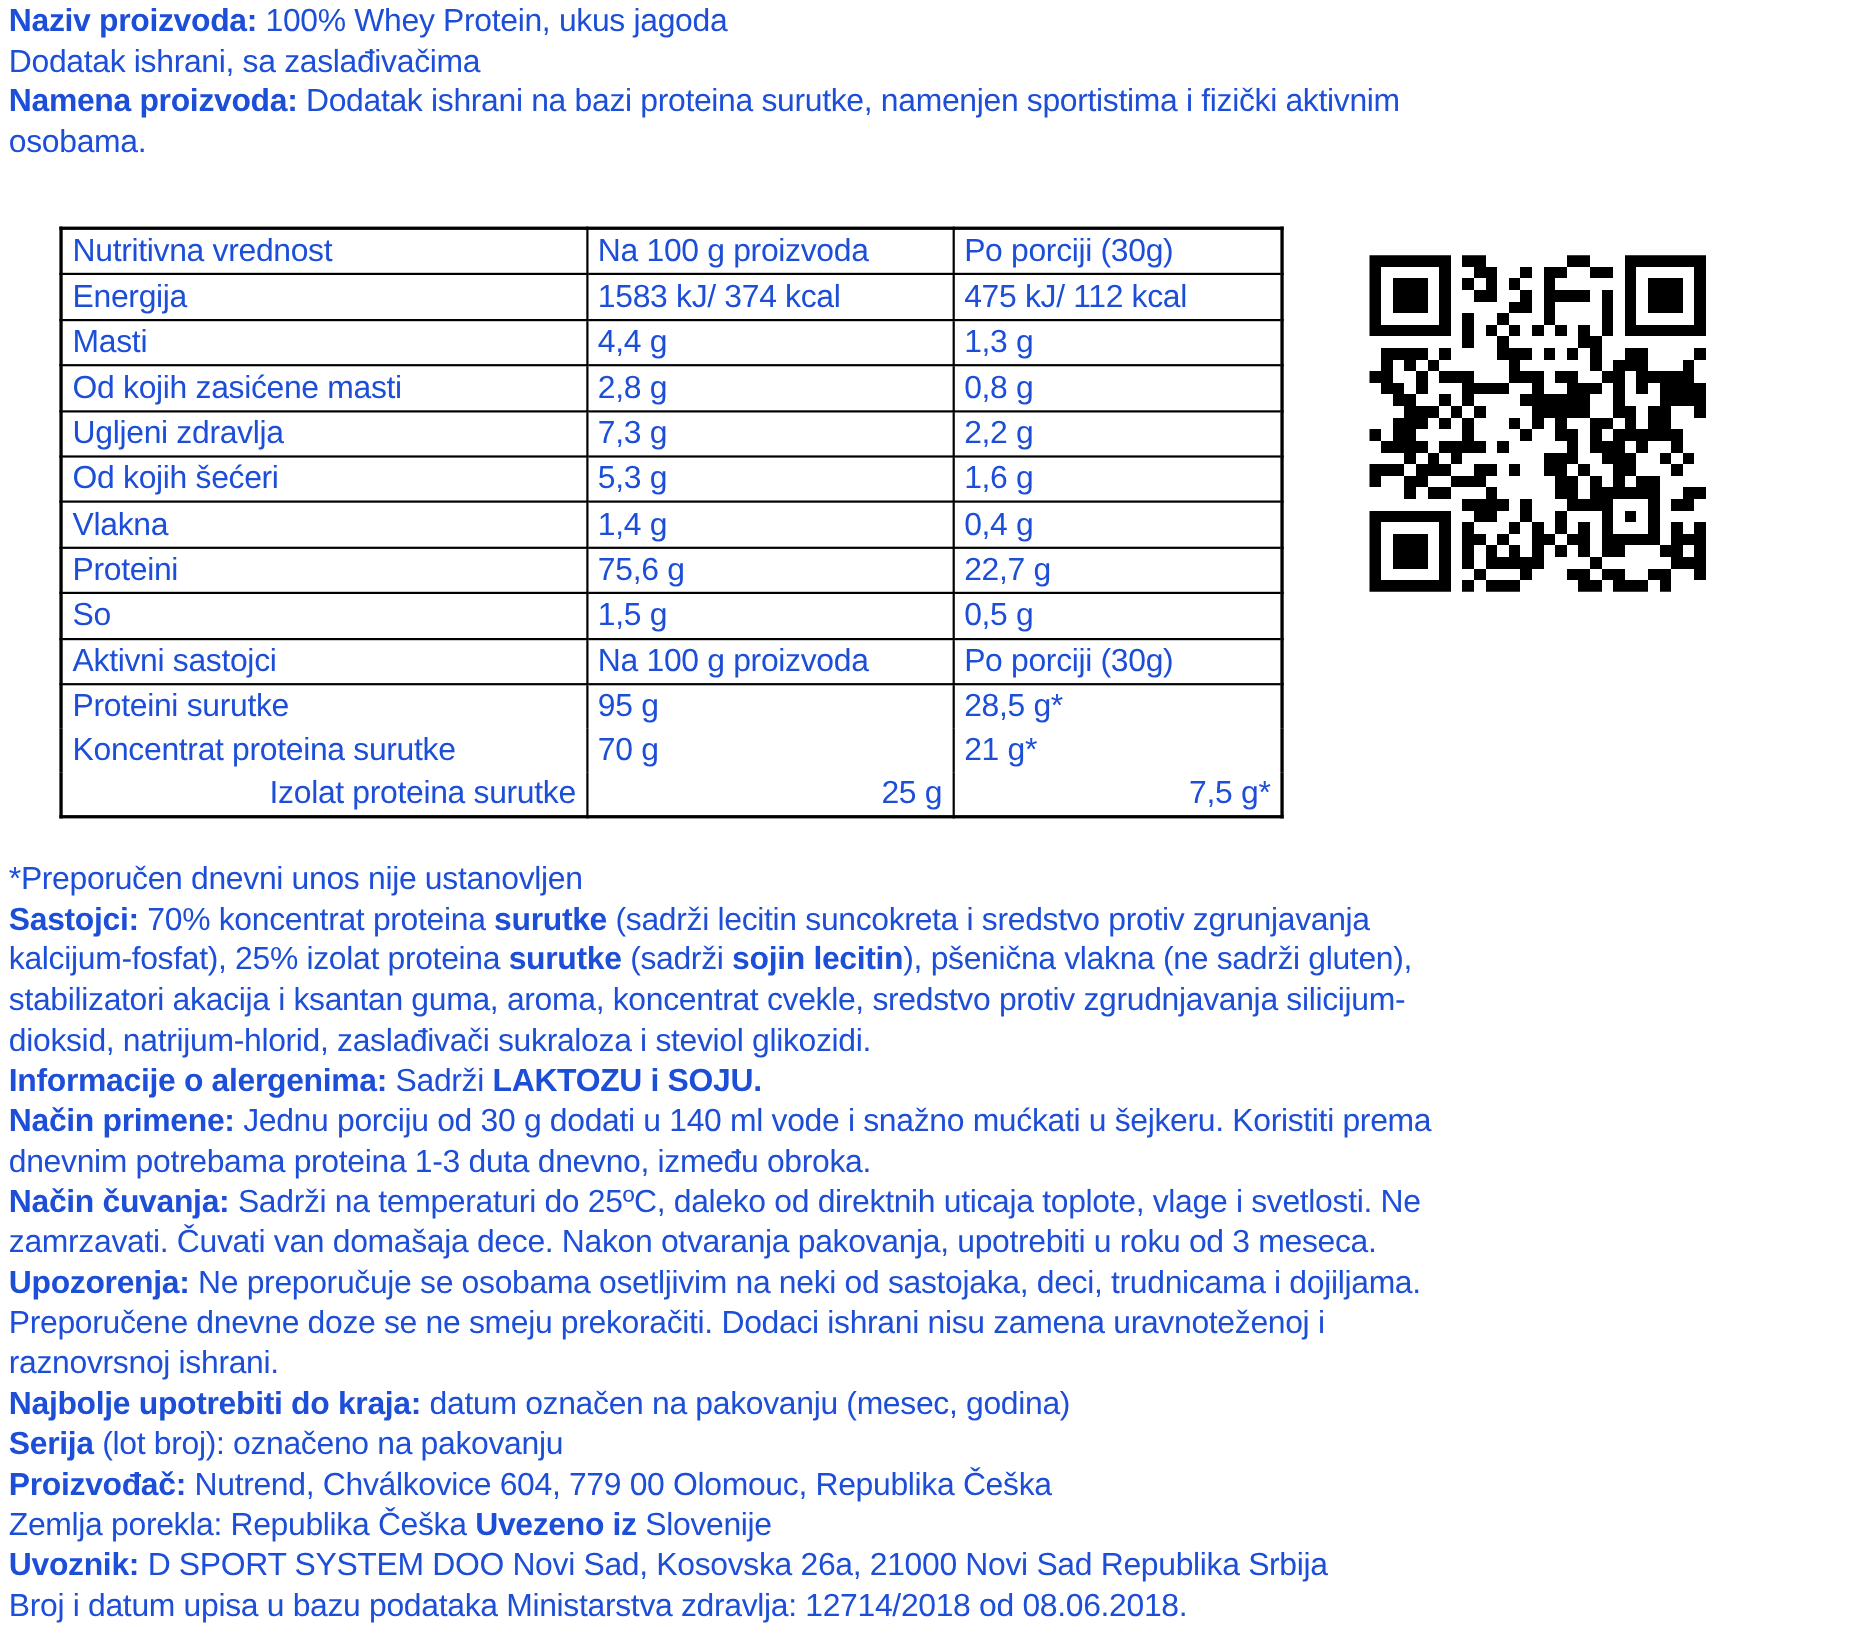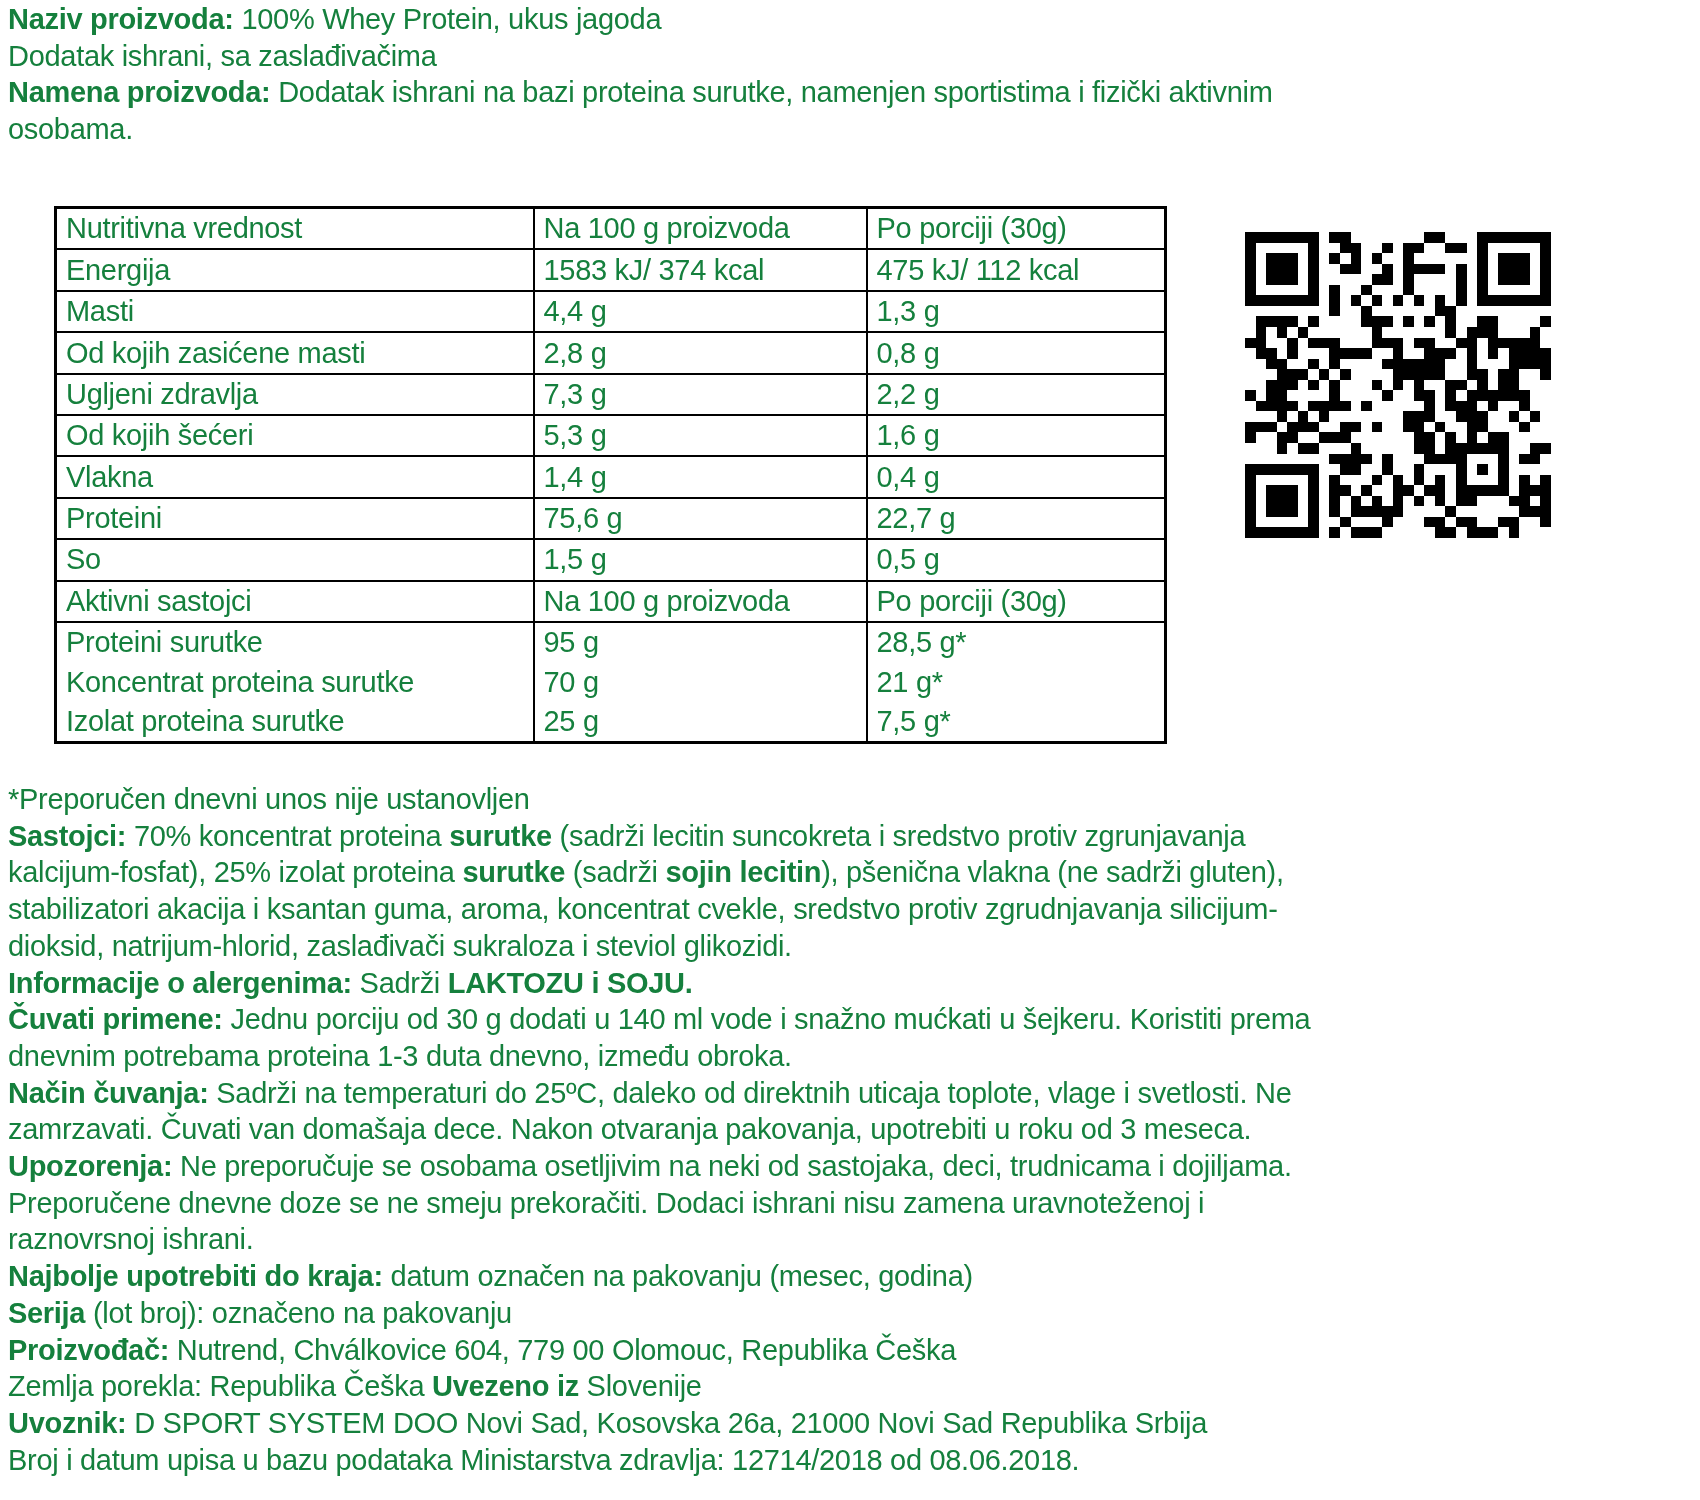--- a/index.html
+++ b/index.html
@@ -1,40 +1,40 @@
 <!DOCTYPE html>
 <html><head>
 <meta charset="utf-8">
 <style>
   html,body{margin:0;padding:0;background:#ffffff;}
   .page{
     position:relative;
     width:1700px;height:1500px;
-    background:#ffffff;color:#15803d;
+    background:#ffffff;color:#1d4ed8;
     font-family:"Liberation Sans","DejaVu Sans",sans-serif;
     font-size:29px;line-height:36.7px;letter-spacing:-0.3px;
     overflow:hidden;
   }
   .intro{position:absolute;left:8px;top:1px;width:1684px;}
   .bodytext{position:absolute;left:8px;top:781px;width:1684px;}
   .tline{white-space:pre-wrap;}
   .b{font-weight:bold;}
   table.nutrition{
     position:absolute;left:18px;top:206px;width:1110px;
     border-collapse:collapse;border:3px solid #000;table-layout:fixed;margin-left:36px;
   }
   table.nutrition td{
     border:2px solid #000;
     height:39.4px;padding:0 9px;
     overflow:hidden;white-space:nowrap;
     font-size:29px;letter-spacing:-0.3px;
   }
   tr.af td{border-bottom:none;}
   tr.am td{border-top:none;border-bottom:none;}
-  tr.al td{border-top:none;}
+  tr.al td{border-top:none;text-align:right;}
   td.indent{padding-left:34px;}
   .qr{position:absolute;left:1245px;top:232px;width:306px;height:306px;}
   .qr svg{display:block;width:100%;height:100%;}
 </style>
 </head>
 <body>
 
 <div class="page">
 
   <div class="intro">
@@ -126,21 +126,21 @@
       </svg>
     </div>
 
   <div class="bodytext">
       <div class="tline"><span class="">*Preporučen dnevni unos nije ustanovljen</span></div>
       <div class="tline"><span class="b">Sastojci:</span><span class=""> 70% koncentrat proteina </span><span class="b">surutke</span><span class=""> (sadrži lecitin suncokreta i sredstvo protiv zgrunjavanja</span></div>
       <div class="tline"><span class="">kalcijum-fosfat), 25% izolat proteina </span><span class="b">surutke</span><span class=""> (sadrži </span><span class="b">sojin lecitin</span><span class="">), pšenična vlakna (ne sadrži gluten),</span></div>
       <div class="tline"><span class="">stabilizatori akacija i ksantan guma, aroma, koncentrat cvekle, sredstvo protiv zgrudnjavanja silicijum-</span></div>
       <div class="tline"><span class="">dioksid, natrijum-hlorid, zaslađivači sukraloza i steviol glikozidi.</span></div>
       <div class="tline"><span class="b">Informacije o alergenima:</span><span class=""> Sadrži </span><span class="b">LAKTOZU i SOJU.</span></div>
-      <div class="tline"><span class="b">Čuvati primene:</span><span class=""> Jednu porciju od 30 g dodati u 140 ml vode i snažno mućkati u šejkeru. Koristiti prema</span></div>
+      <div class="tline"><span class="b">Način primene:</span><span class=""> Jednu porciju od 30 g dodati u 140 ml vode i snažno mućkati u šejkeru. Koristiti prema</span></div>
       <div class="tline"><span class="">dnevnim potrebama proteina 1-3 duta dnevno, između obroka.</span></div>
       <div class="tline"><span class="b">Način čuvanja:</span><span class=""> Sadrži na temperaturi do 25ºC, daleko od direktnih uticaja toplote, vlage i svetlosti. Ne</span></div>
       <div class="tline"><span class="">zamrzavati. Čuvati van domašaja dece. Nakon otvaranja pakovanja, upotrebiti u roku od 3 meseca.</span></div>
       <div class="tline"><span class="b">Upozorenja:</span><span class=""> Ne preporučuje se osobama osetljivim na neki od sastojaka, deci, trudnicama i dojiljama.</span></div>
       <div class="tline"><span class="">Preporučene dnevne doze se ne smeju prekoračiti. Dodaci ishrani nisu zamena uravnoteženoj i</span></div>
       <div class="tline"><span class="">raznovrsnoj ishrani.</span></div>
       <div class="tline"><span class="b">Najbolje upotrebiti do kraja:</span><span class=""> datum označen na pakovanju (mesec, godina)</span></div>
       <div class="tline"><span class="b">Serija</span><span class=""> (lot broj): označeno na pakovanju</span></div>
       <div class="tline"><span class="b">Proizvođač:</span><span class=""> Nutrend, Chválkovice 604, 779 00 Olomouc, Republika Češka</span></div>
       <div class="tline"><span class="">Zemlja porekla: Republika Češka </span><span class="b">Uvezeno iz</span><span class=""> Slovenije</span></div>

